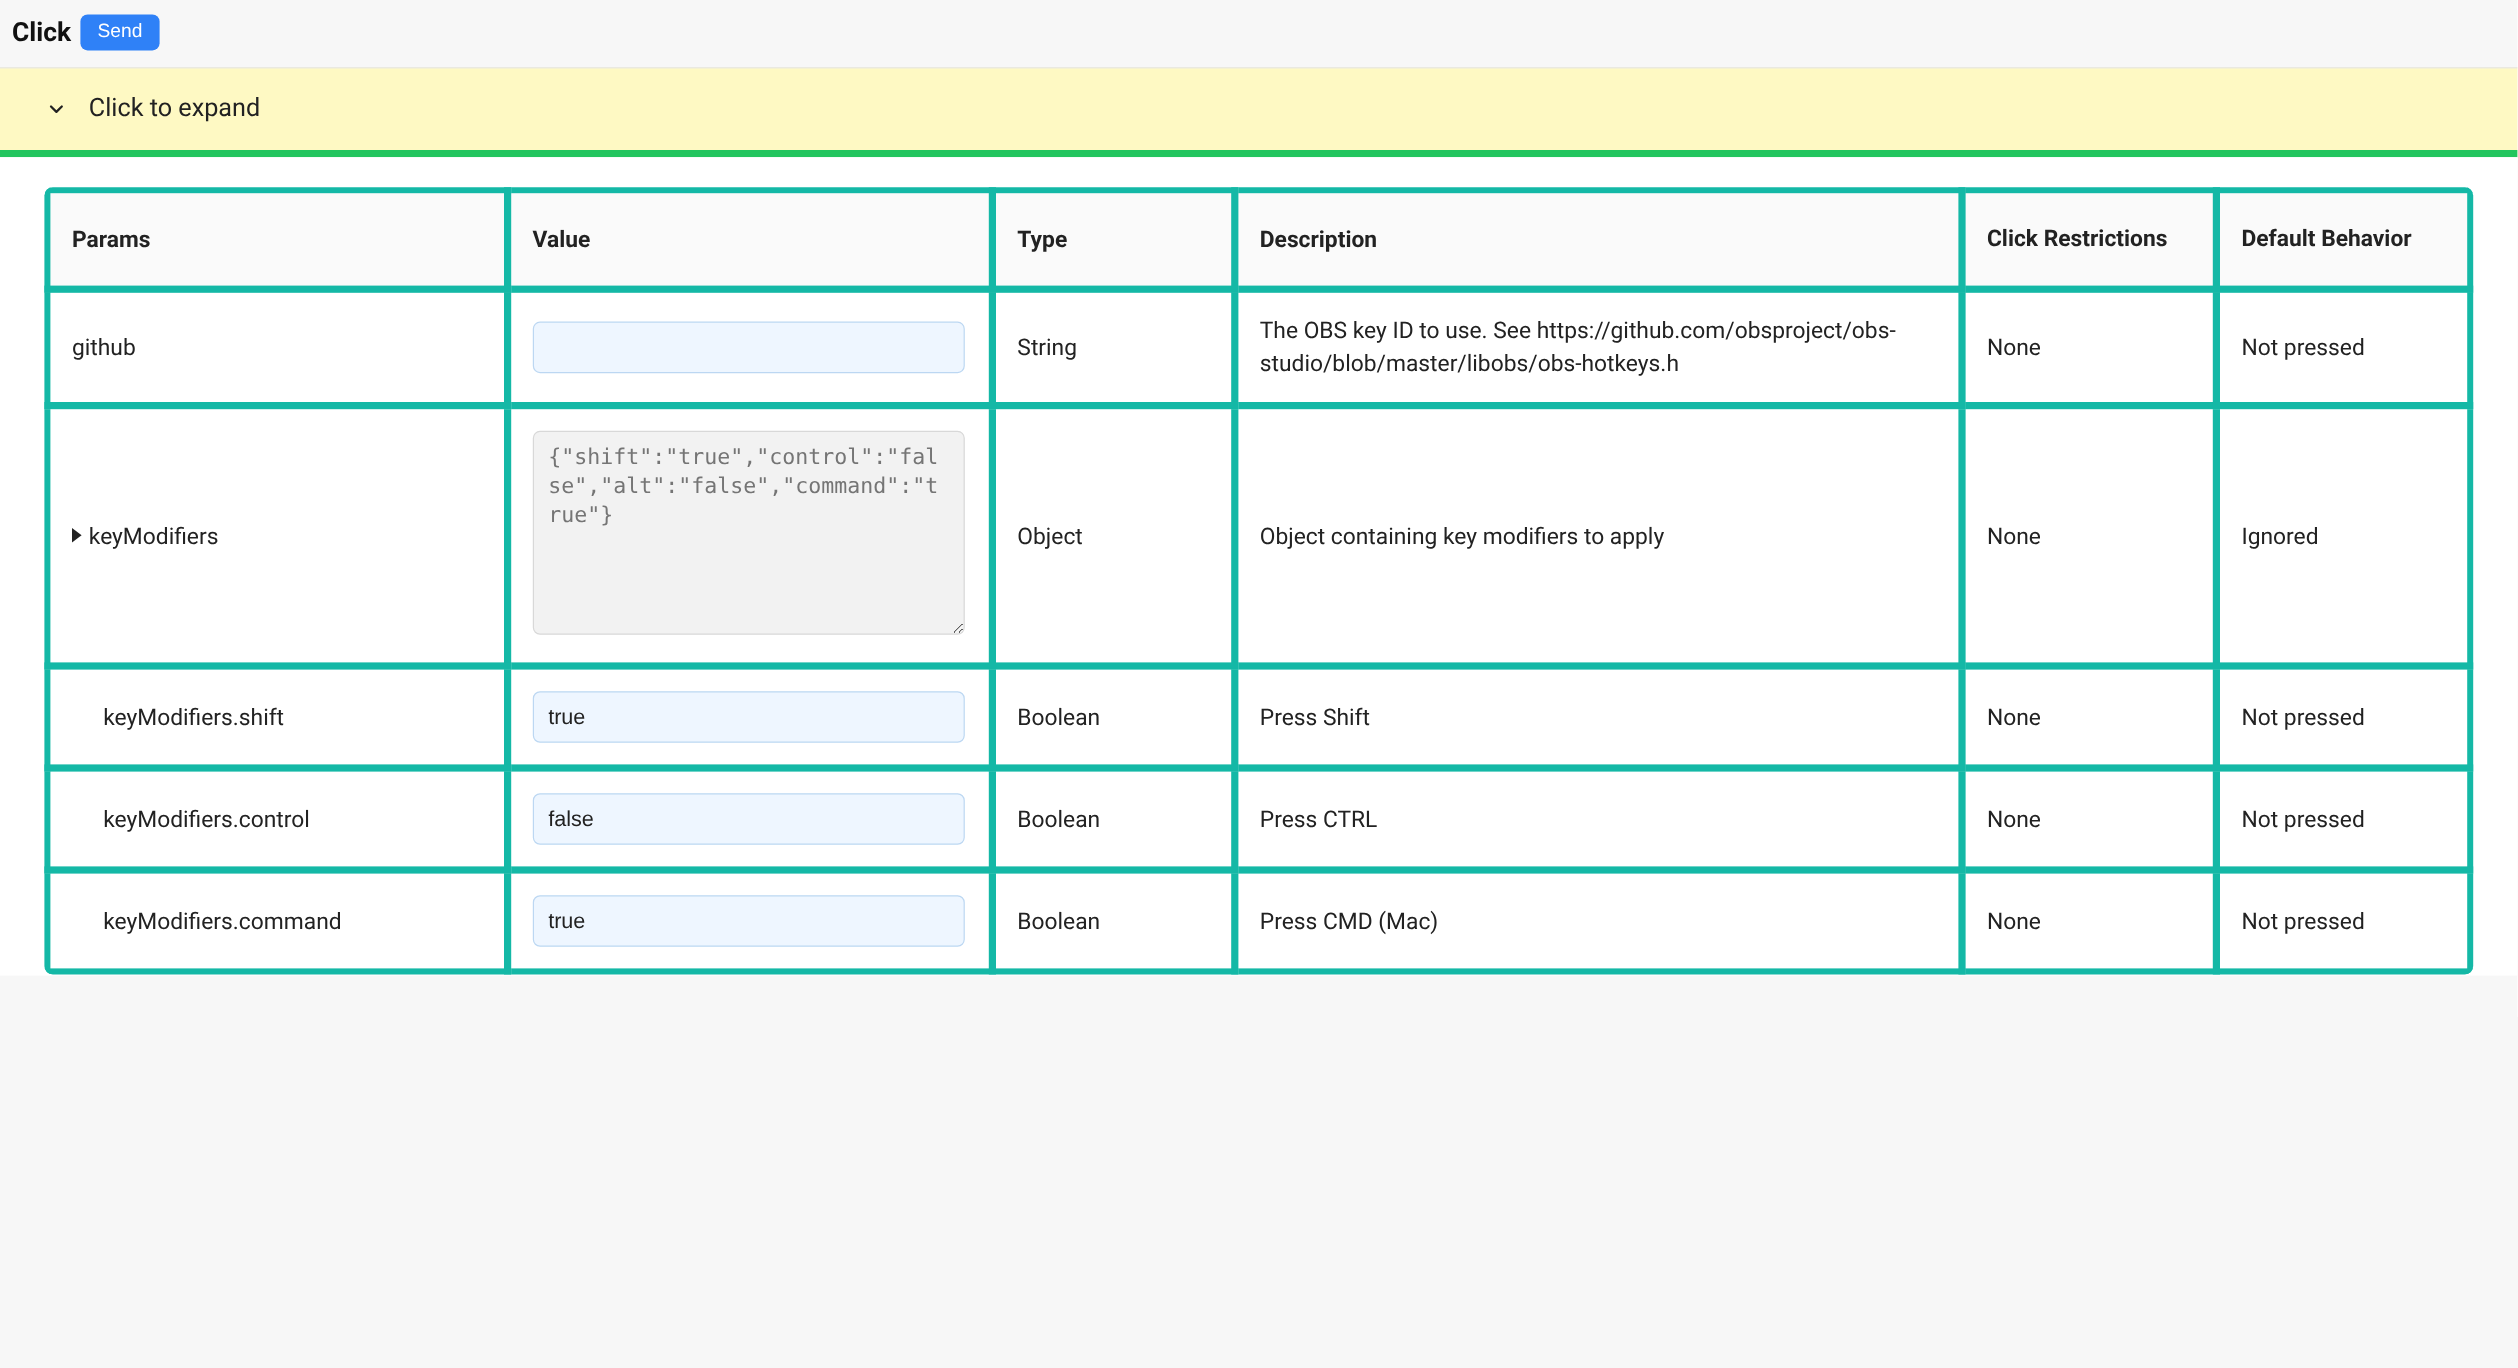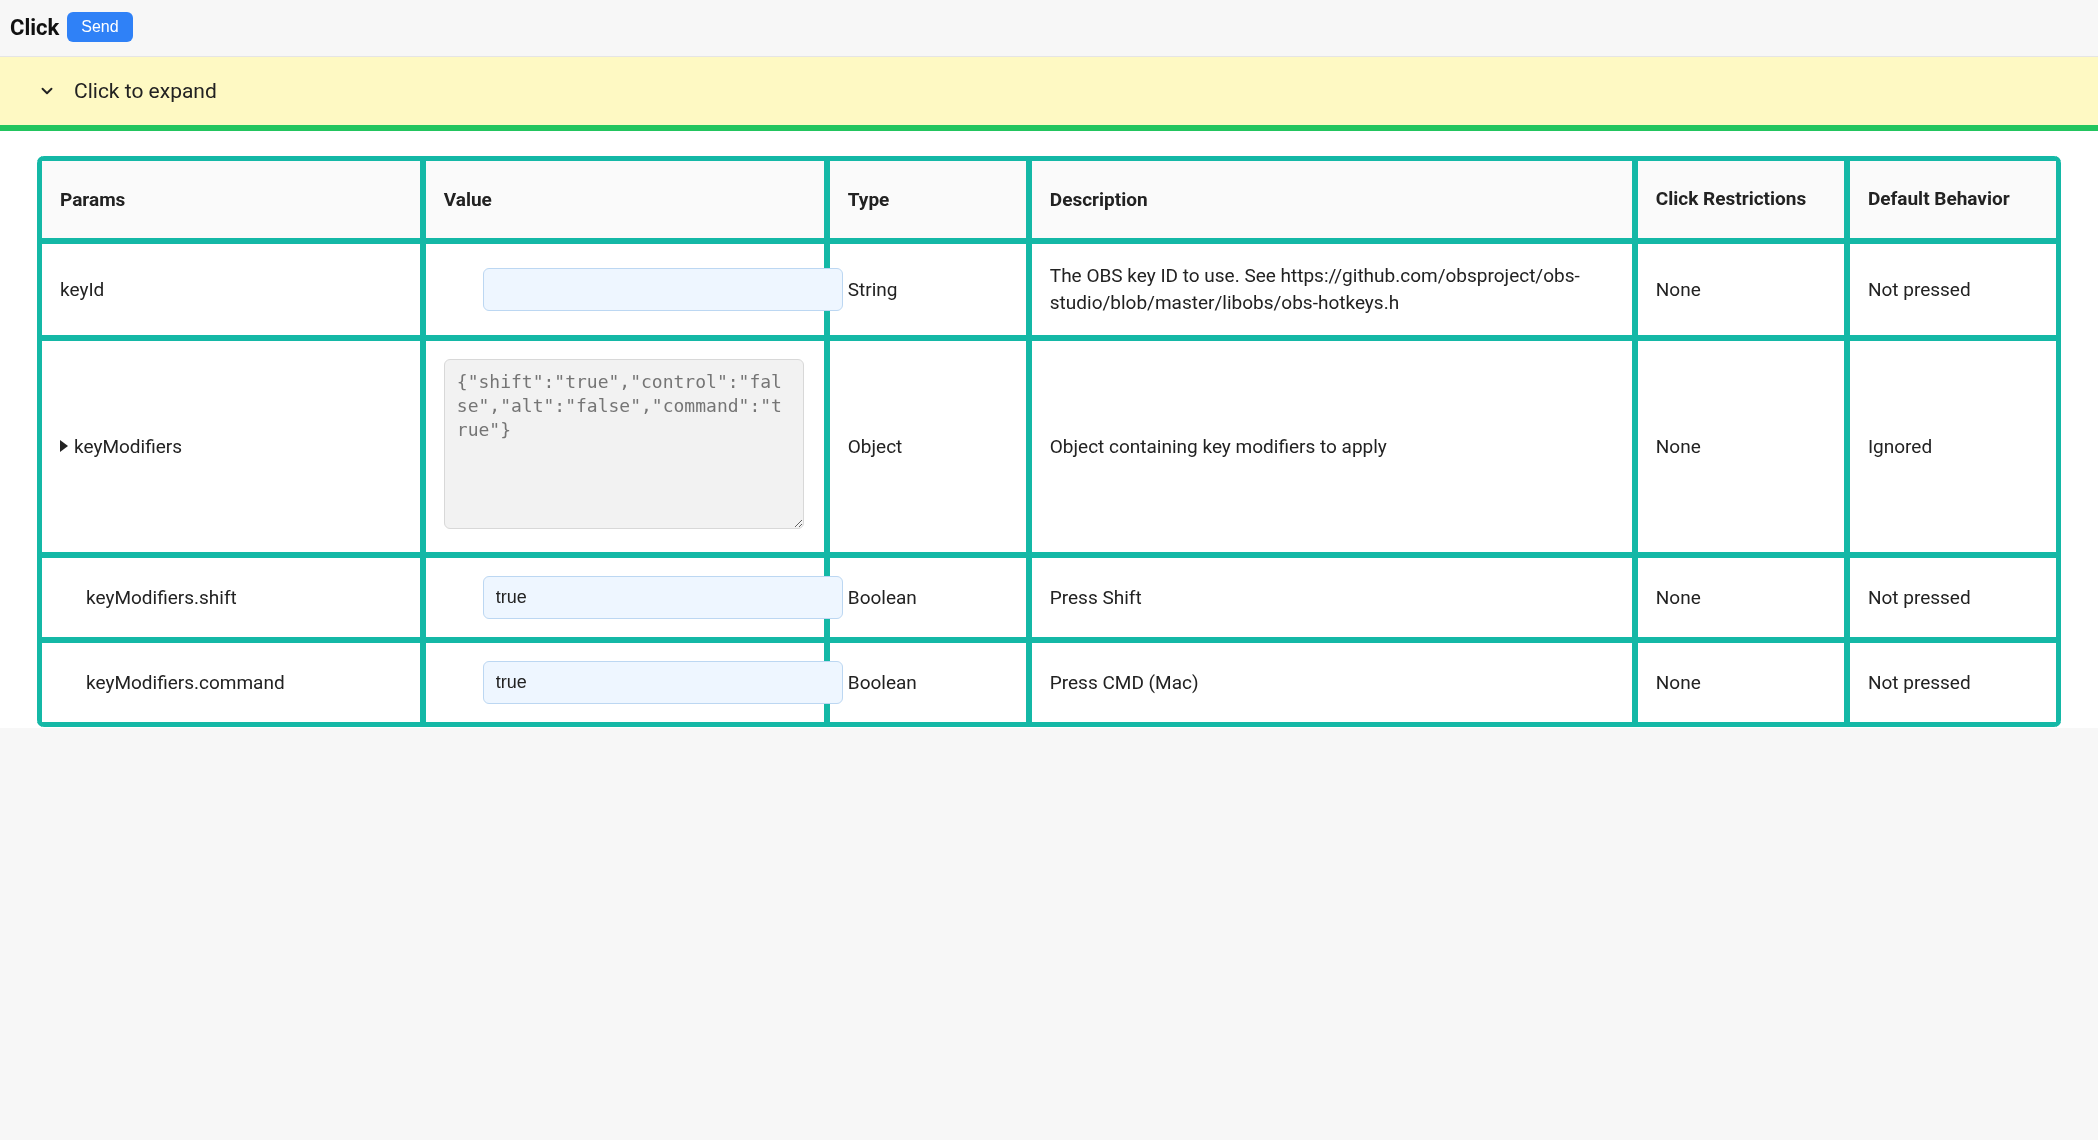--- a/index.html
+++ b/index.html
@@ -98,21 +98,20 @@
   }
   .val-input {
     width: 100%;
     max-width: 360px;
     background: #eef6ff;
     border: 1px solid #bcd7f2;
     border-radius: 6px;
     padding: 10px 12px;
     font-size: 18px;
     color: #222;
-    margin-left: 39px;
   }
   .val-input::placeholder { color:#8a8a8a; }
   .val-textarea {
     width: 100%;
     max-width: 360px;
     background: #f2f2f2;
     border: 1px solid #d8d8d8;
     border-radius: 6px;
     padding: 10px 12px;
     font-size: 18px;
@@ -161,21 +160,21 @@
           <th>Description</th>
           <th class="multiline-head">Click Restrictions</th>
           <th class="multiline-head">Default Behavior</th>
         </tr>
       </thead>
       <tbody>
 
         <tr>
           <td>
             <div class="param-cell">
-              <span>keyId</span>
+              <span>github</span>
             </div>
           </td>
           <td>
             <input class="val-input" value="" style="">
           </td>
           <td>String</td>
           <td class="desc">The OBS key ID to use. See https://github.com/obsproject/obs-studio/blob/master/libobs/obs-hotkeys.h</td>
           <td>None</td>
           <td>Not pressed</td>
         </tr>
@@ -204,20 +203,34 @@
           </td>
           <td>
             <input class="val-input" value="true" style="">
           </td>
           <td>Boolean</td>
           <td class="desc">Press Shift</td>
           <td>None</td>
           <td>Not pressed</td>
         </tr>
 
+        <tr>
+          <td>
+            <div class="param-cell nested">
+              <span>keyModifiers.control</span>
+            </div>
+          </td>
+          <td>
+            <input class="val-input" value="false" style="">
+          </td>
+          <td>Boolean</td>
+          <td class="desc">Press CTRL</td>
+          <td>None</td>
+          <td>Not pressed</td>
+        </tr>
 
 
         <tr>
           <td>
             <div class="param-cell nested">
               <span>keyModifiers.command</span>
             </div>
           </td>
           <td>
             <input class="val-input" value="true" style="">

